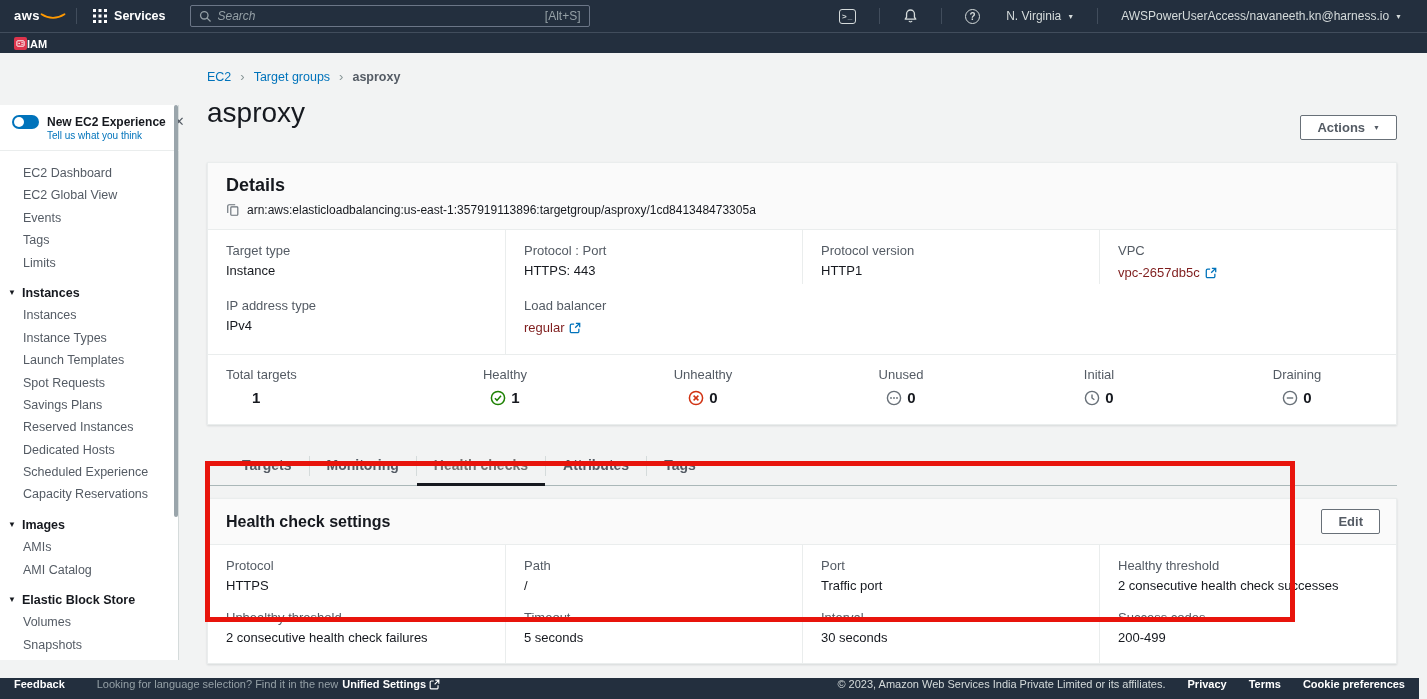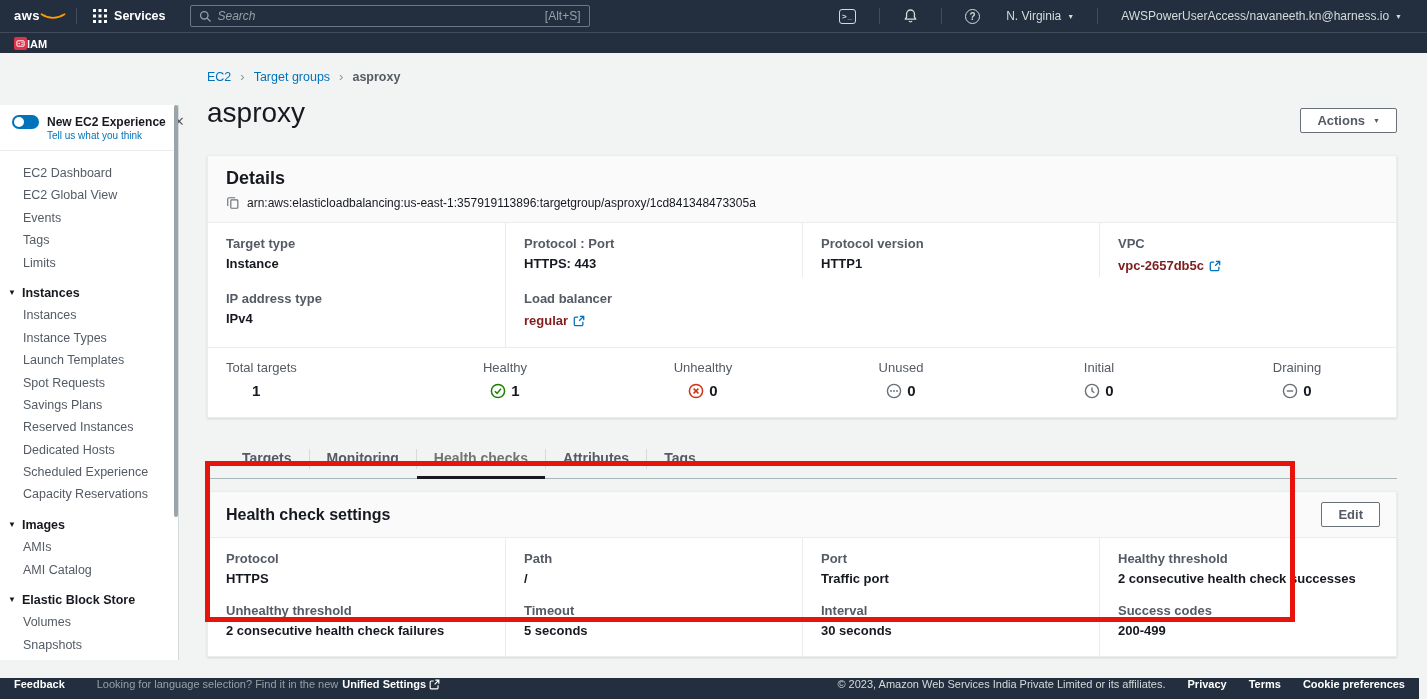--- a/index.html
+++ b/index.html
@@ -58,30 +58,30 @@
 
   .breadcrumb { margin-top:16px; font-size:12.5px; display:flex; align-items:center; gap:9px; }
   .crumb-link { color:#0073bb; cursor:pointer; }
   .crumb-cur { color:#545b64; font-weight:700; }
   .crumb-sep { color:#879596; font-size:13px; }
 
   .title-row { margin-top:13px; display:flex; align-items:flex-start; }
   .page-title { font-size:28px; font-weight:400; color:#16191f; }
   .btn { background:#fff; border:1px solid #687078; border-radius:2px; color:#545b64;
     font-size:13px; font-weight:700; padding:4px 16px; cursor:pointer; display:inline-flex; align-items:center; gap:8px; font-family:inherit; }
-  .actions-btn { margin-left:auto; margin-top:11px; }
+  .actions-btn { margin-left:auto; margin-top:18px; }
 
   .card { background:#fff; border:1px solid #eaeded; box-shadow:0 1px 2px rgba(0,28,36,.12); }
   .details-card { margin-top:22px; }
   .card-head { background:#fafafa; border-bottom:1px solid #eaeded; padding:12px 18px 12px; }
   .card-title { font-size:18px; font-weight:700; color:#16191f; }
   .arn-row { margin-top:7px; display:flex; align-items:center; gap:7px; }
   .arn-text { font-size:12px; color:#16191f; }
 
-  .fields { display:grid; grid-template-columns:repeat(4,1fr);font-weight:bold; }
+  .fields { display:grid; grid-template-columns:repeat(4,1fr); }
   .cell { padding:13px 18px 3px 18px; }
   .cell.r2 { padding-top:14px; padding-bottom:18px; }
   .cell.bdr { border-left:1px solid #eaeded; }
   .lbl { font-size:13px; color:#545b64; margin-bottom:5px; }
   .val { font-size:13px; color:#16191f; }
   .linkval { font-size:13px; color:#7f1d1d; display:inline-flex; align-items:center; gap:5px; cursor:pointer; }
 
   .summary { display:grid; grid-template-columns:repeat(6,1fr); border-top:1px solid #eaeded; padding:12px 0 18px; }
   .sum { display:flex; flex-direction:column; align-items:center; }
   .sum.first { align-items:flex-start; padding-left:18px; }

